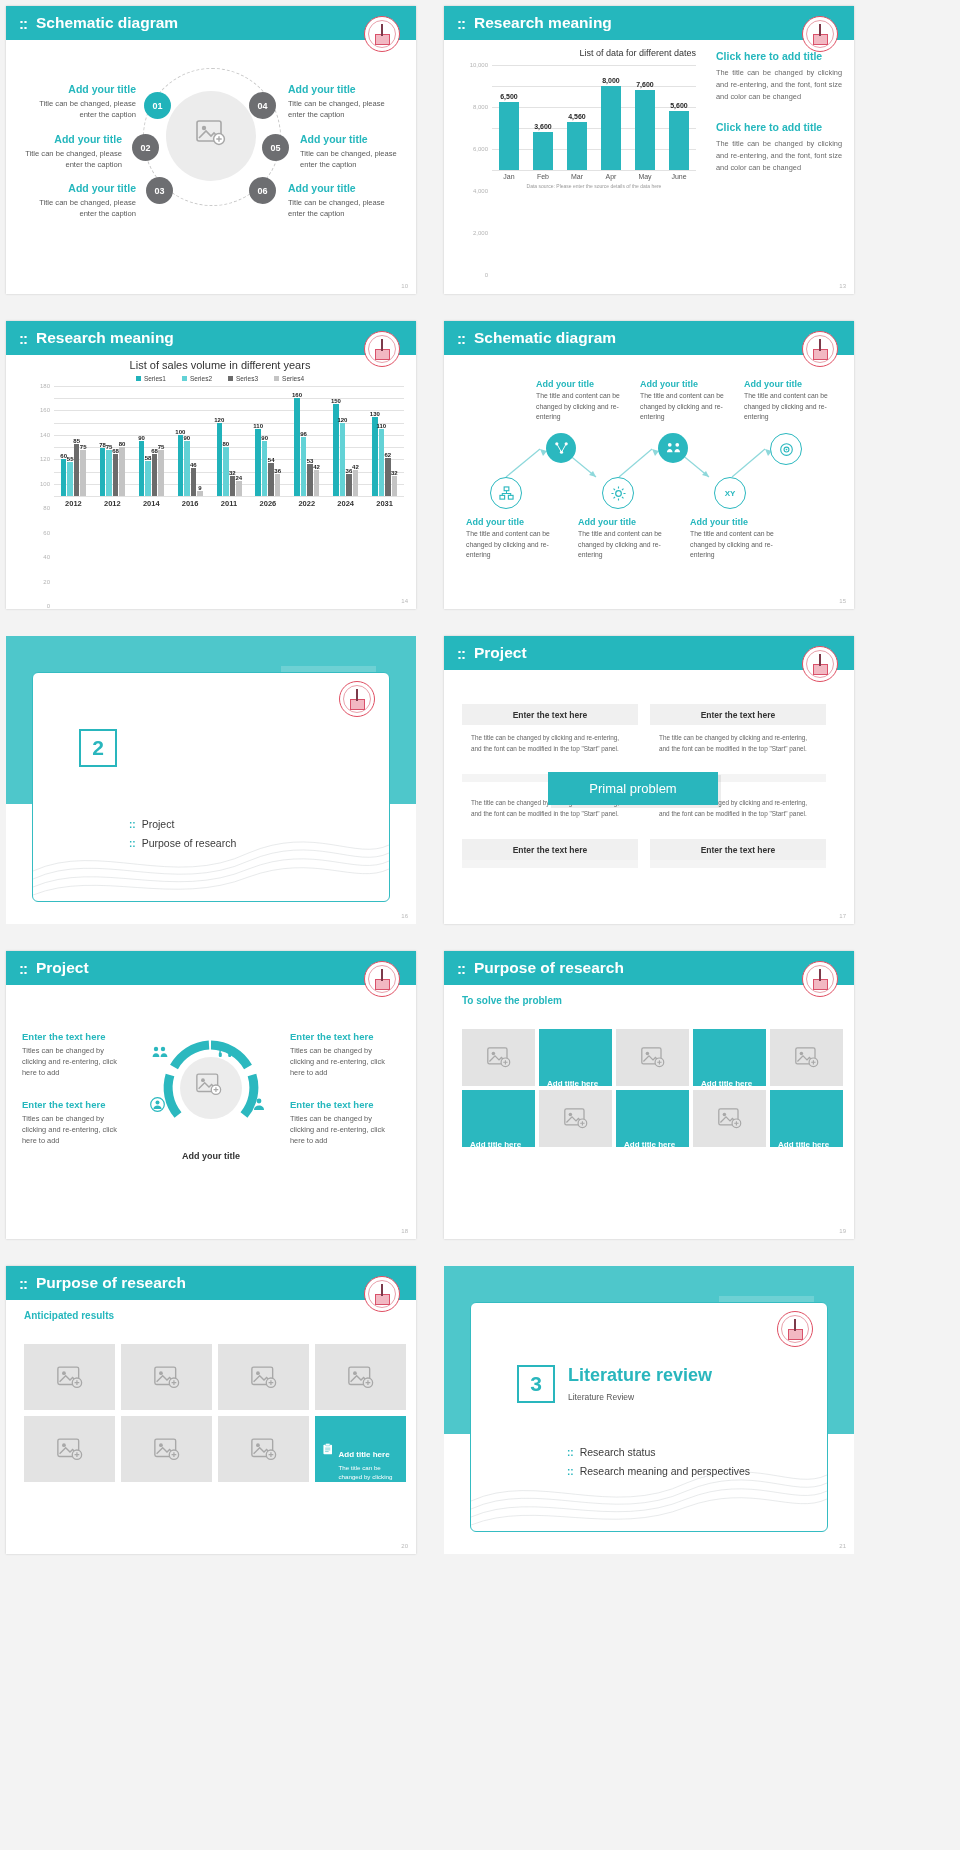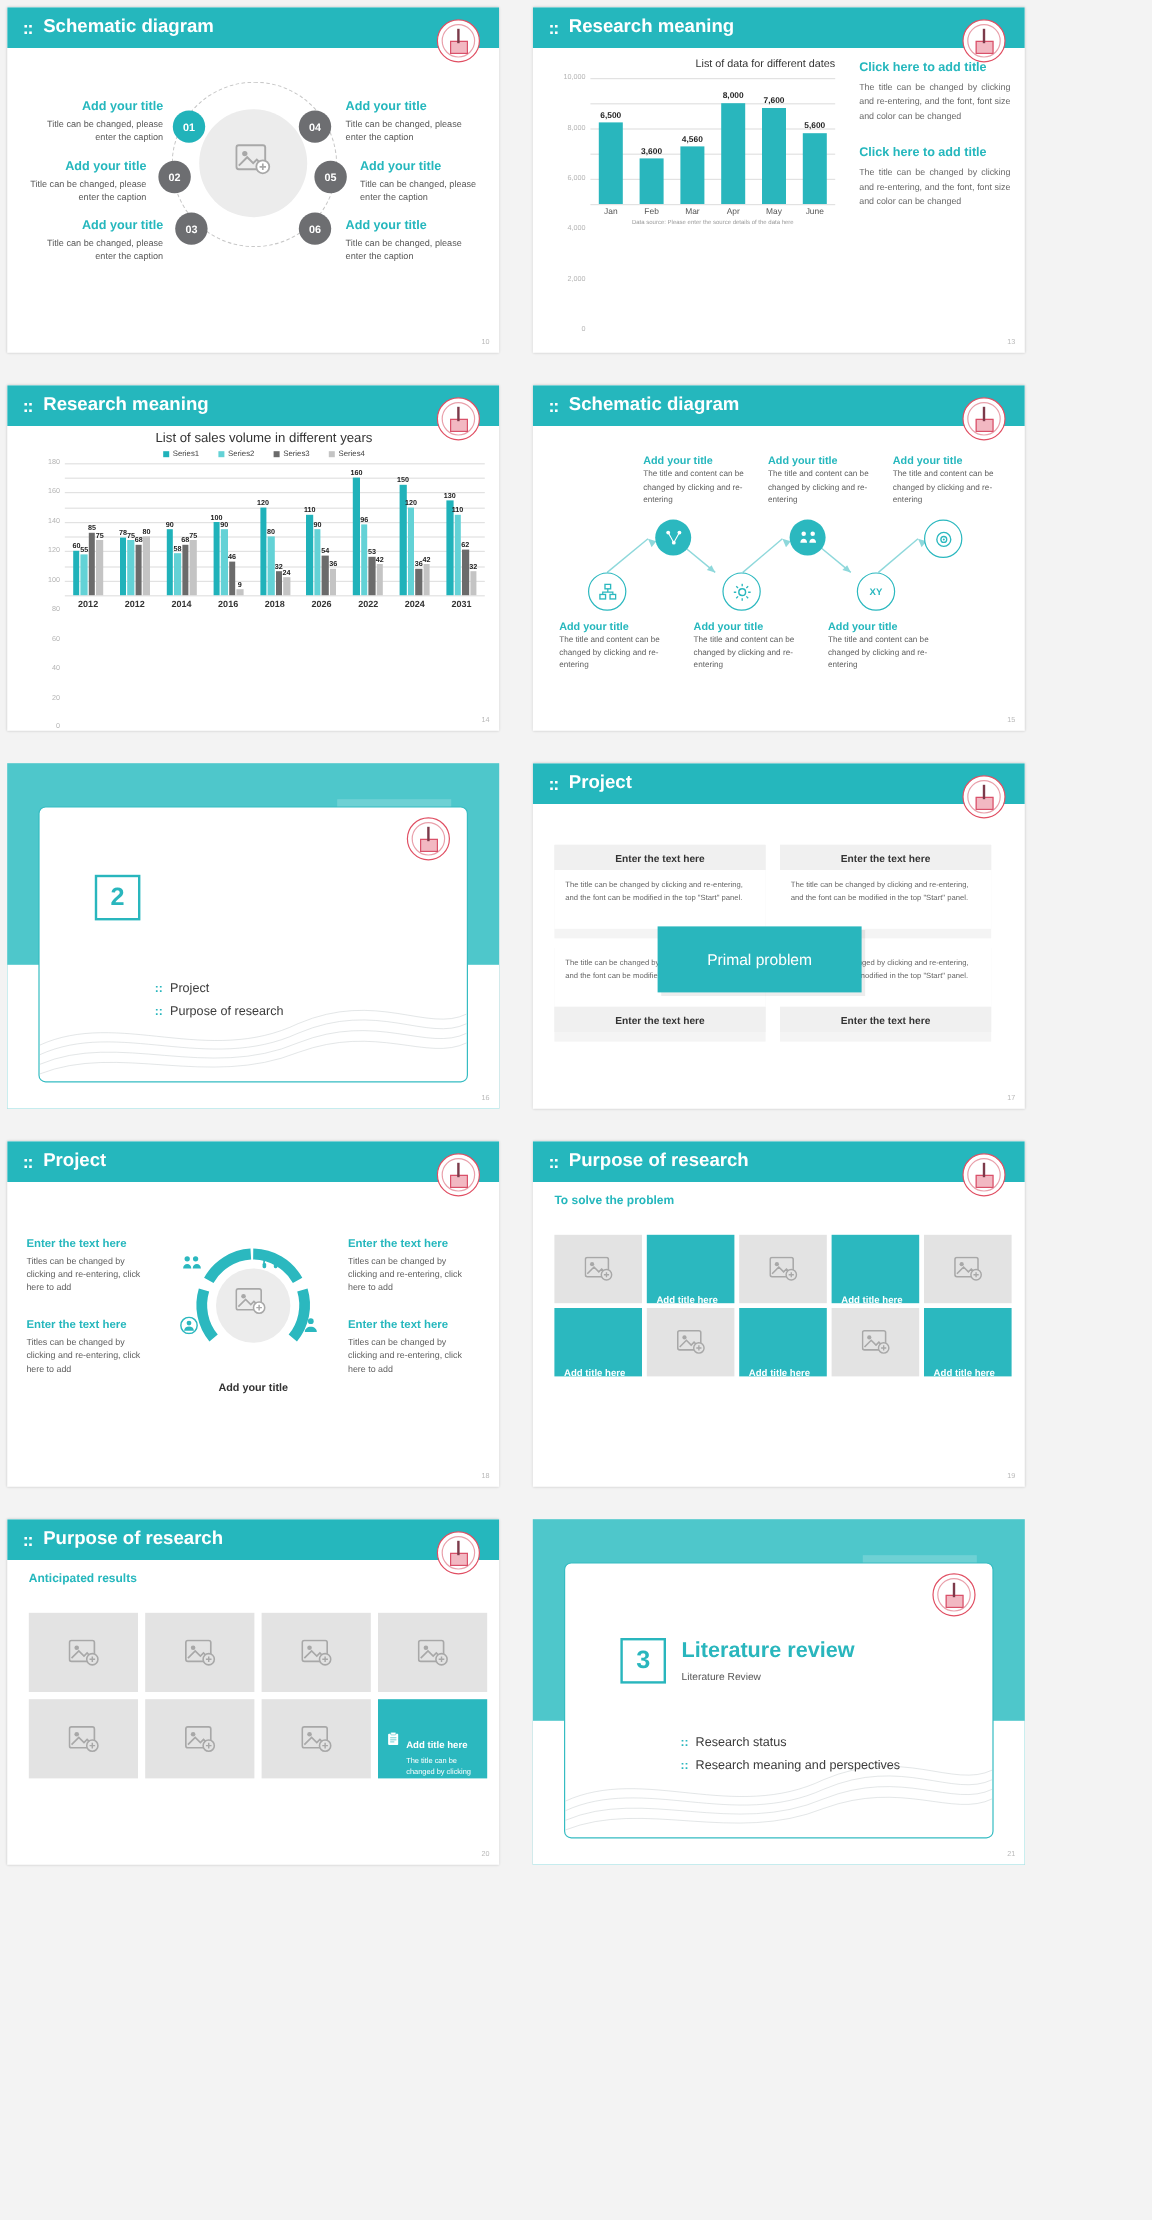--- a/index.html
+++ b/index.html
@@ -68,21 +68,21 @@
   .sectitle{color:#29b6bd;font-size:18px;font-weight:bold;line-height:1.12;}
   .secsub{font-size:8.5px;color:#555;font-weight:bold;margin-top:7px;}
   .secli{font-size:10.5px;color:#3b3b3b;display:flex;align-items:center;gap:6px;margin-top:7px;}
   .secli .dd{color:#29b6bd;font-weight:bold;font-size:10px;}
 
   
   .bx{position:absolute;width:176px;height:78px;background:#f4f4f4;}
   .bx .h{height:21px;background:#f0f0f0;display:flex;align-items:center;justify-content:center;font-size:8.5px;font-weight:bold;color:#333;}
   .bx .c{padding:8px 9px;font-size:6.4px;line-height:1.7;color:#666;background:#fff;height:49px;box-sizing:border-box;}
   .bx.btm .h{order:2;}
-  .center-pill{position:absolute;left:104px;top:102px;width:170px;height:55px;background:#29b6bd;color:#fff;display:flex;align-items:center;justify-content:center;font-size:13px;box-shadow:3px 3px 0 rgba(0,0,0,.07);}
+  .center-pill{position:absolute;left:104px;top:102px;width:170px;height:33px;background:#29b6bd;color:#fff;display:flex;align-items:center;justify-content:center;font-size:13px;box-shadow:3px 3px 0 rgba(0,0,0,.07);}
 
   
   .donut{position:absolute;left:150px;top:48px;width:110px;height:110px;}
   .dtxt{position:absolute;width:104px;}
   .dtxt .t{color:#25b7bd;font-weight:bold;font-size:9.5px;margin-bottom:3px;}
   .dtxt .d{font-size:7.4px;line-height:1.5;color:#5f5f5f;}
   .dtxt.r{text-align:left;}
 
   
   .mos{position:absolute;display:grid;gap:4px;}
@@ -436,21 +436,21 @@
                     <i>32</i>
                   </div>
                 </div>
               </div>
             </div>
         <div class="xax3" id="xax-c2">
               <div class="xl3">2012</div>
               <div class="xl3">2012</div>
               <div class="xl3">2014</div>
               <div class="xl3">2016</div>
-              <div class="xl3">2018</div>
+              <div class="xl3">2011</div>
               <div class="xl3">2026</div>
               <div class="xl3">2022</div>
               <div class="xl3">2024</div>
               <div class="xl3">2031</div>
             </div>
       </div>
     </div>
     <div class="pg">14</div>
   </div>
 

